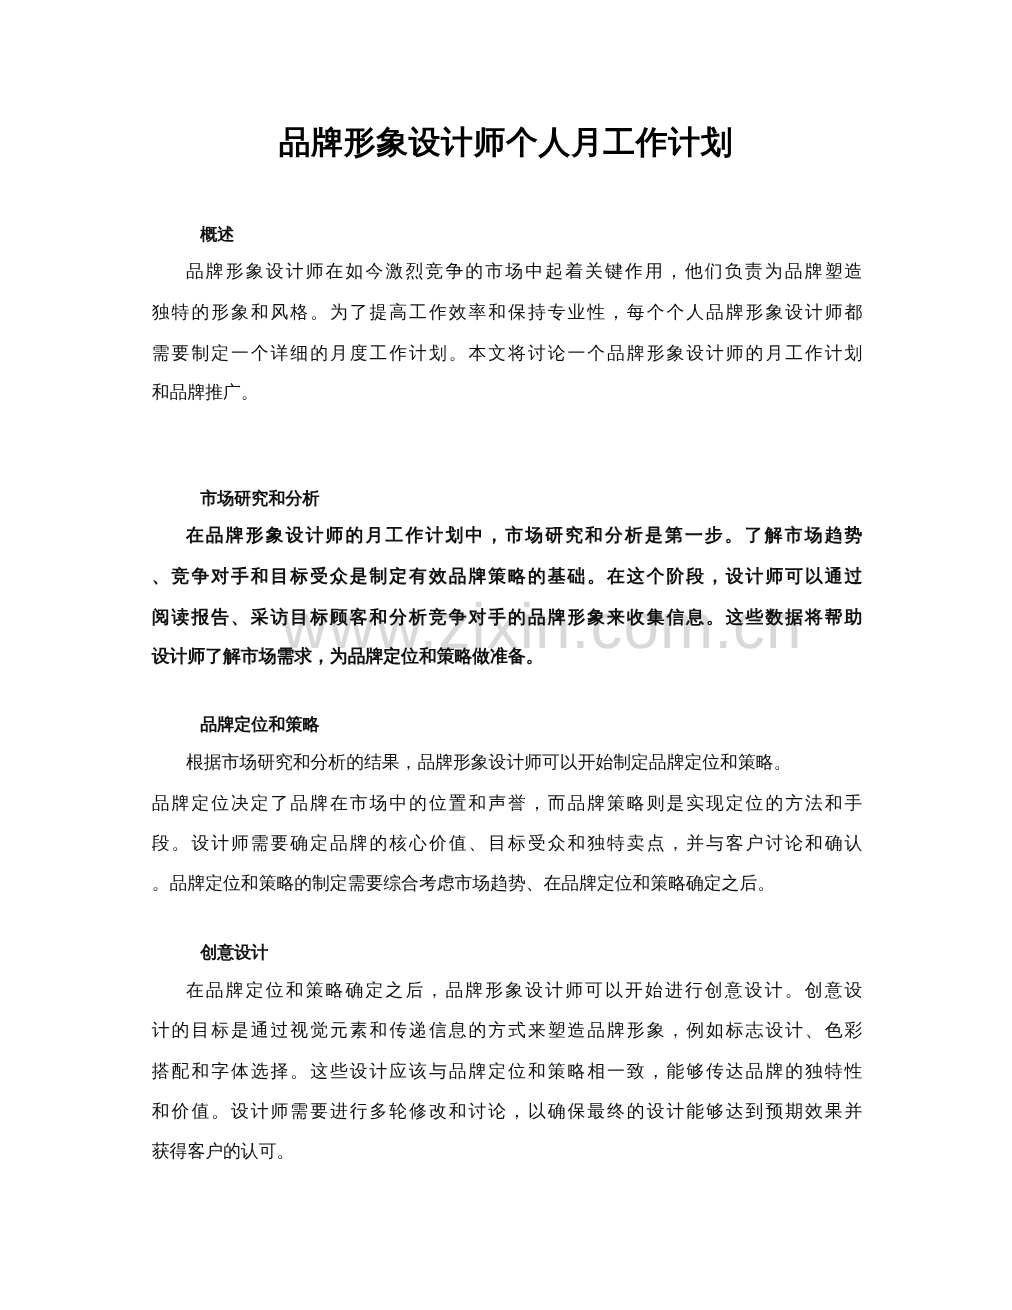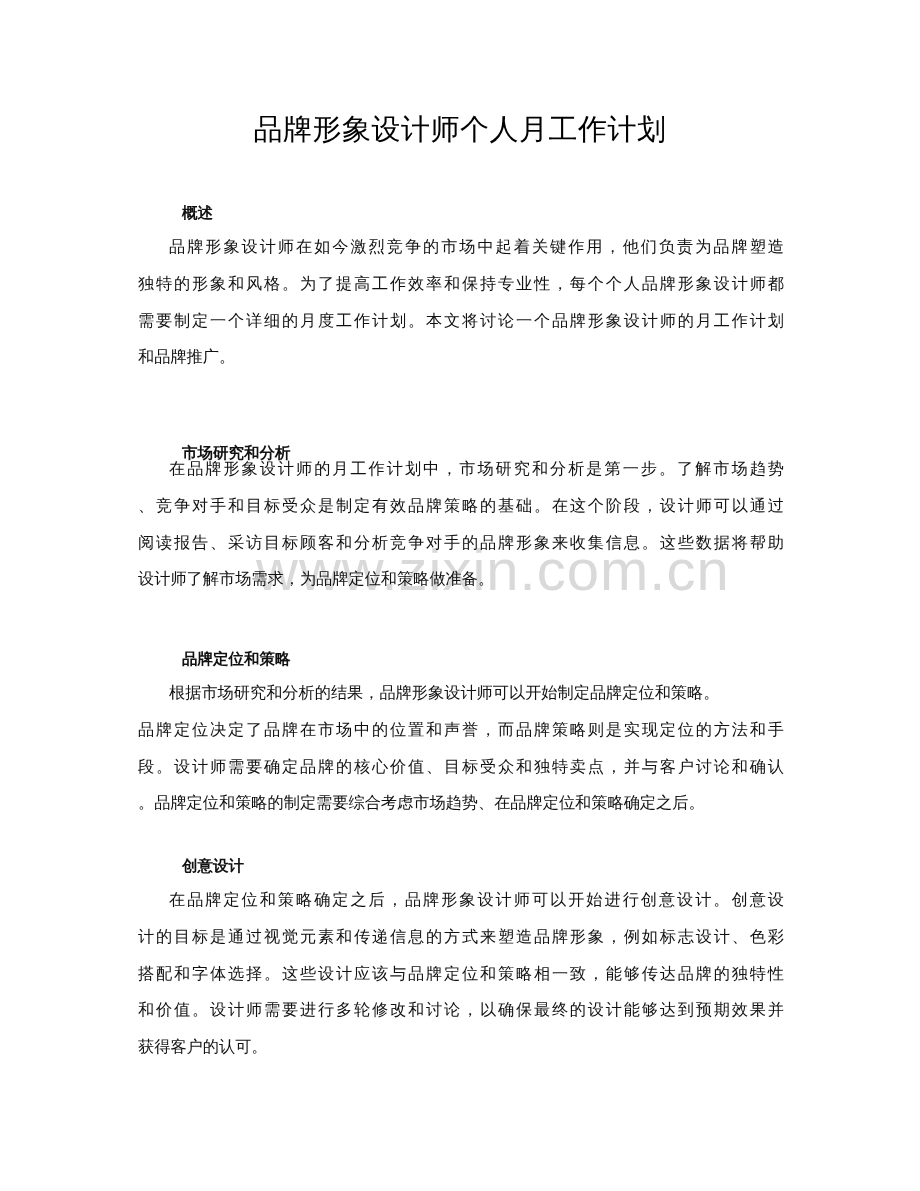--- a/index.html
+++ b/index.html
@@ -22,21 +22,21 @@
       height: 1191px;
       background: #ffffff;
     }
     .title {
       position: absolute;
       left: 0;
       top: 110px;
       width: 920px;
       text-align: center;
       font-family: "DejaVu Sans", "Liberation Sans", sans-serif;
-      font-weight: normal;
+      font-weight: bold;
       font-size: 29px;
       letter-spacing: 0.5px;
       color: #000000;
       margin: 0;
     }
     .heading {
       position: absolute;
       left: 169px;
       font-size: 15.5px;
       color: #111111;
@@ -93,21 +93,21 @@
 
     <h2 class="heading" style="top:190px;">概述</h2>
     <div class="para" style="top:229px;">
       <span class="line indent">品牌形象设计师在如今激烈竞争的市场中起着关键作用，他们负责为品牌塑造</span>
       <span class="line">独特的形象和风格。为了提高工作效率和保持专业性，每个个人品牌形象设计师都</span>
       <span class="line">需要制定一个详细的月度工作计划。本文将讨论一个品牌形象设计师的月工作计划</span>
       <span class="line last">和品牌推广。</span>
     </div>
 
     <h2 class="heading" style="top:430px;">市场研究和分析</h2>
-    <div class="para" style="top:451px;">
+    <div class="para" style="top:469px;font-weight:bold;">
       <span class="line indent">在品牌形象设计师的月工作计划中，市场研究和分析是第一步。了解市场趋势</span>
       <span class="line">、竞争对手和目标受众是制定有效品牌策略的基础。在这个阶段，设计师可以通过</span>
       <span class="line">阅读报告、采访目标顾客和分析竞争对手的品牌形象来收集信息。这些数据将帮助</span>
       <span class="line last">设计师了解市场需求，为品牌定位和策略做准备。</span>
     </div>
 
     <h2 class="heading" style="top:636px;">品牌定位和策略</h2>
     <div class="para" style="top:675px;">
       <span class="line indent last">根据市场研究和分析的结果，品牌形象设计师可以开始制定品牌定位和策略。</span>
       <span class="line">品牌定位决定了品牌在市场中的位置和声誉，而品牌策略则是实现定位的方法和手</span>

